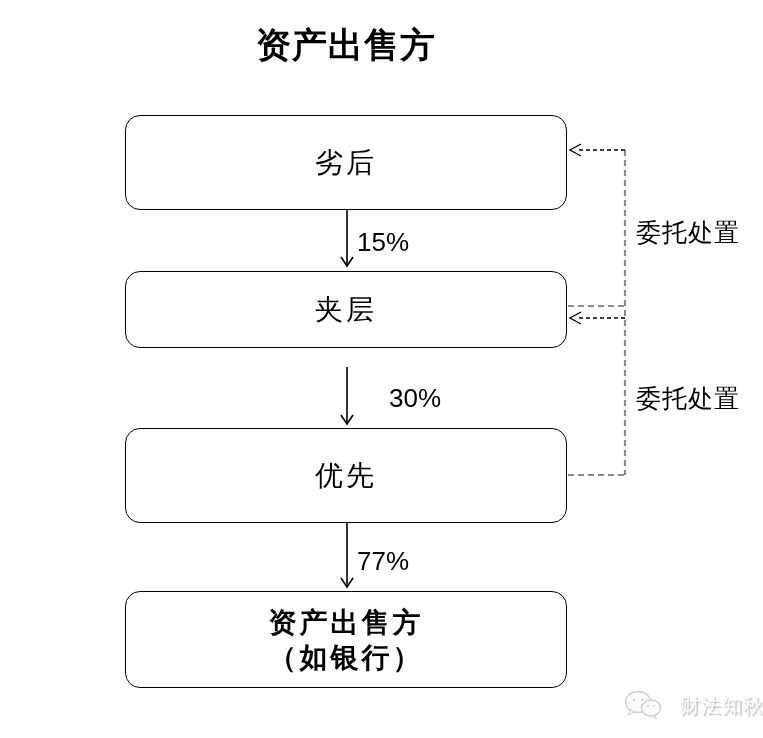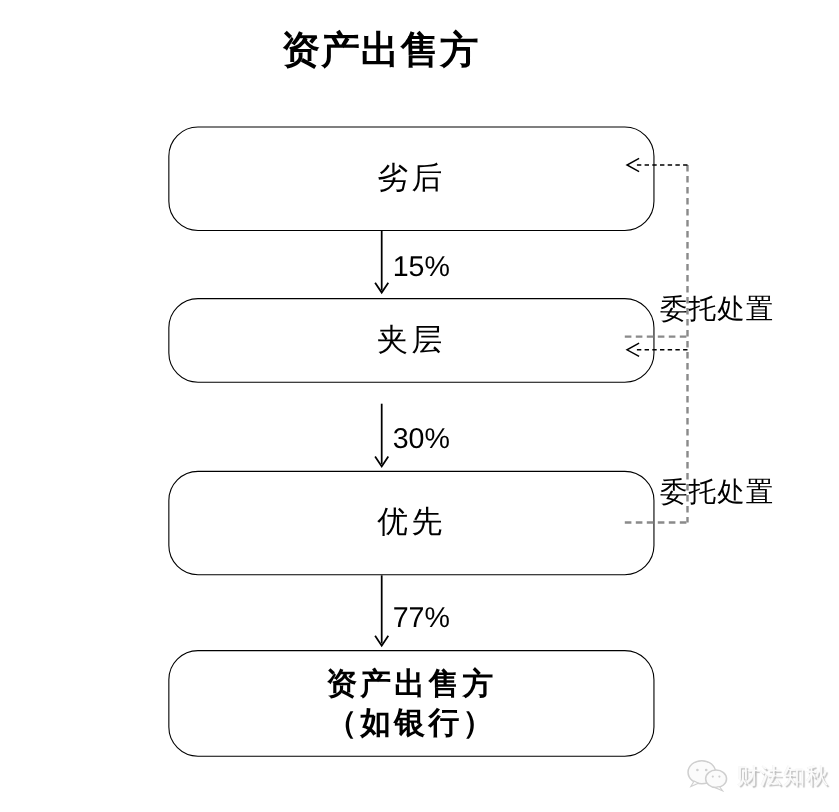--- a/index.html
+++ b/index.html
@@ -23,27 +23,26 @@
     font-size: 35px;
     letter-spacing: 1px;
     color: #000000;
     white-space: nowrap;
   }
   .box {
     position: absolute;
     left: 125px;
     width: 442px;
     border: 1.5px solid #000000;
-    border-radius: 27px;
+    border-radius: 15px;
     background: #ffffff;
     display: flex;
     align-items: center;
     justify-content: center;
     box-sizing: border-box;
-    margin-left: 28px;
   }
   .box-label {
     font-size: 28px;
     letter-spacing: 3px;
     color: #000000;
     text-align: center;
     white-space: pre-line;
     line-height: 1.25;
   }
   .box1 { top: 115px; height: 95px; }
@@ -59,40 +58,39 @@
   }
   .pct-label {
     position: absolute;
     left: 357px;
     font-family: "Liberation Sans", "DejaVu Sans", sans-serif;
     font-size: 26px;
     color: #000000;
     white-space: nowrap;
   }
   .pct1 { top: 227px; }
-  .pct2 { top: 383px; }
+  .pct2 { top: 383px; margin-left: 32px; }
   .pct3 { top: 546px; }
   .entrust-label {
     position: absolute;
-    left: 600px;
+    left: 636px;
     font-size: 25px;
     letter-spacing: 1px;
     color: #000000;
     white-space: nowrap;
-    margin-top: 48px;
   }
   .entrust1 { top: 216px; }
   .entrust2 { top: 382px; }
   .watermark {
     position: absolute;
     left: 624px;
     top: 690px;
     display: flex;
     align-items: center;
-    gap: 8px;
+    gap: 18px;
   }
   .watermark-text {
     font-size: 20px;
     letter-spacing: 1px;
     color: #fbfbfb;
     text-shadow: 1.5px 1.5px 1px #bdbdbd, -0.5px -0.5px 0 #efefef;
     white-space: nowrap;
   }
 </style>
 </head>

